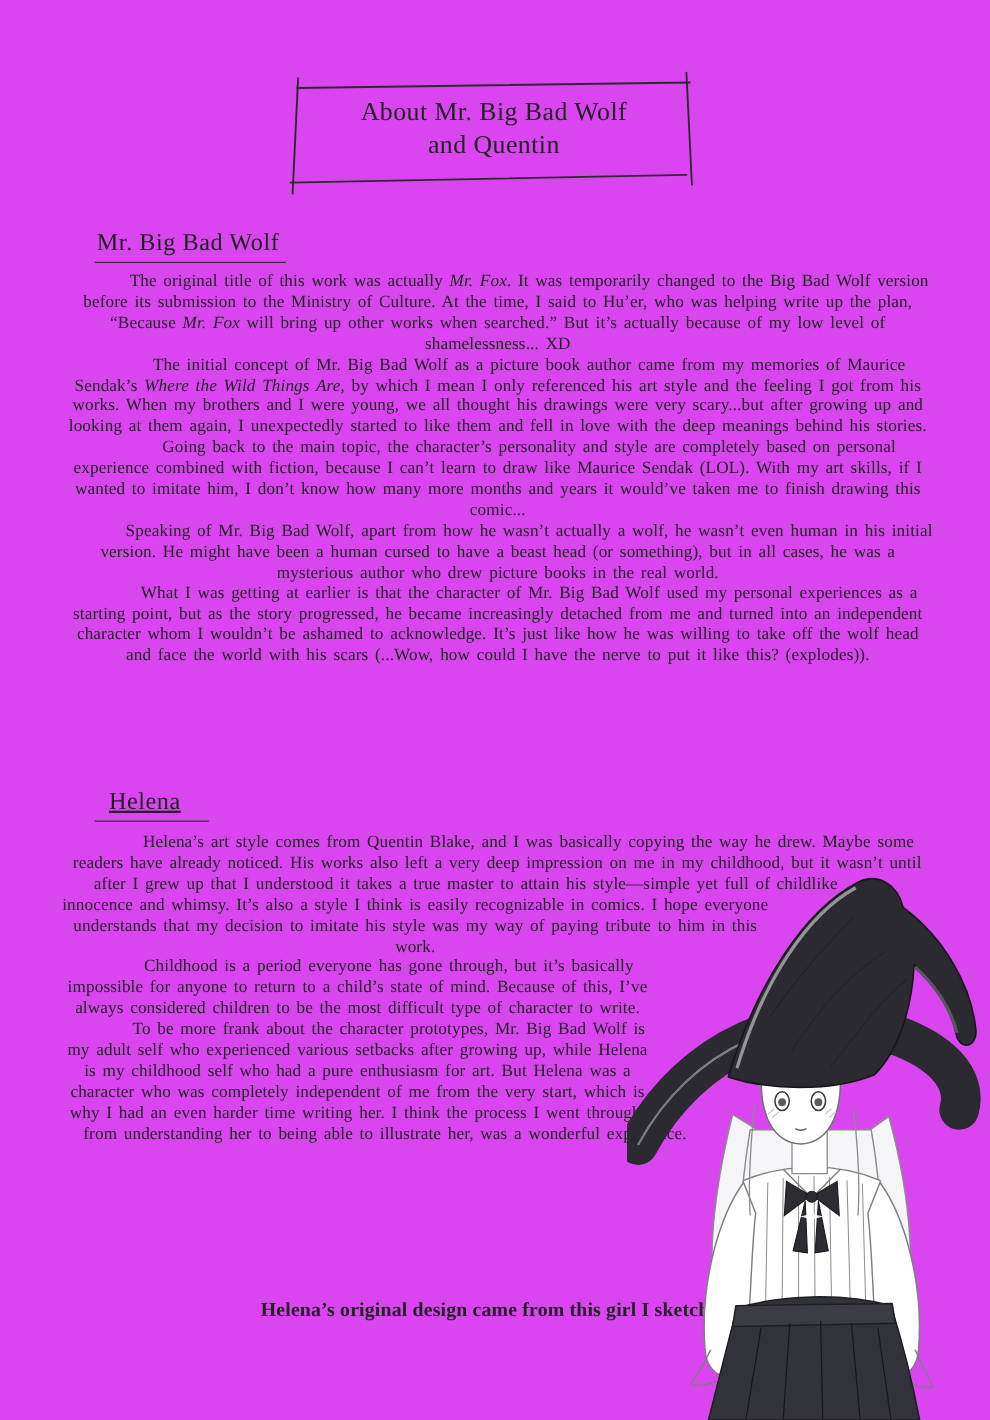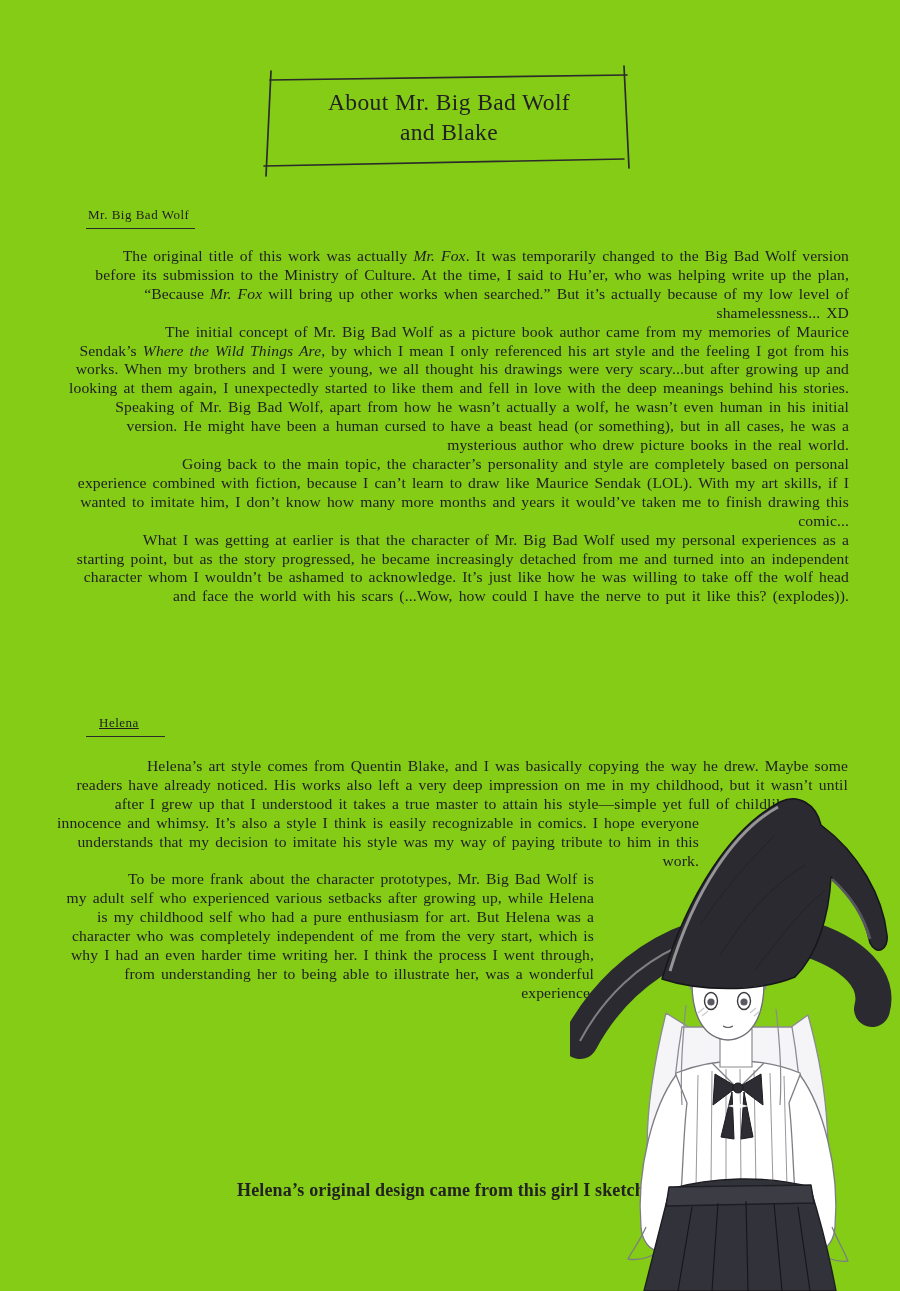--- a/index.html
+++ b/index.html
@@ -1,41 +1,41 @@
 <!DOCTYPE html>
 <html><head>
 <meta charset="utf-8">
 <style>
   html,body{margin:0;padding:0;background:#e8e8e8;}
   .page{
     position:relative;width:900px;height:1291px;margin:0 auto;
-    background:#84cc16;color:#212121;overflow:hidden;
+    background:#d946ef;color:#212121;overflow:hidden;
     font-family:"Liberation Serif","DejaVu Serif",serif;
   }
   
   .title-box{position:absolute;left:256px;top:60px;width:386px;height:118px;}
   .title-box svg{position:absolute;left:0;top:0;}
   .title-text{
     position:absolute;left:0;top:27px;width:100%;text-align:center;
     font-size:23.5px;line-height:30px;letter-spacing:.4px;color:#222;
   }
   
   .sec-heading{
-    position:absolute;font-size:13px;letter-spacing:.5px;color:#1e1e1e;
+    position:absolute;font-size:22px;letter-spacing:.5px;color:#1e1e1e;
     border-bottom:1.7px solid #2c2c2c;
   }
   .h-wolf{left:86px;top:207px;padding:0 6px 5px 2px;}
   .h-helena{left:86px;top:715px;padding:0 26px 5px 13px;text-decoration:underline;}
   
   .body-col{position:absolute;left:56px;width:793px;}
   .body1{top:247px;}
   .body2{top:757px;}
   p.para{
     margin:0;text-indent:57px;font-size:15.6px;line-height:18.9px;
-    letter-spacing:.12px;word-spacing:2px;text-align:right;color:#212121;
+    letter-spacing:.12px;word-spacing:2px;text-align:center;color:#212121;
   }
   
   .fs{float:right;clear:right;}
   .fs1{width:1px;height:38px;}
   .fs2{width:58px;height:19px;}
   .fs3{width:150px;height:57px;}
   .fs4{width:255px;height:133px;}
   .fs5{width:205px;height:140px;}
   
   .caption{
@@ -55,43 +55,44 @@
     <svg width="386" height="118" viewBox="0 0 386 118">
       <g fill="none" stroke="#2b2b2b" stroke-width="1.7" stroke-linecap="round">
         <path d="M14 20 L371 15"></path>
         <path d="M368 6 L373 108"></path>
         <path d="M8 106 L368 99"></path>
         <path d="M15 11 L10 116"></path>
       </g>
     </svg>
     <div class="title-text">
       <div>About Mr. Big Bad Wolf</div>
-      <div>and Blake</div>
+      <div>and Quentin</div>
     </div>
   </div>
 
   <div class="sec-heading h-wolf">Mr. Big Bad Wolf</div>
 
   <div class="body-col body1">
     <p class="para">The original title of this work was actually <i>Mr. Fox</i>. It was temporarily changed to the Big Bad Wolf version before its submission to the Ministry of Culture. At the time, I said to Hu’er, who was helping write up the plan, “Because <i>Mr. Fox</i> will bring up other works when searched.” But it’s actually because of my low level of shamelessness... XD</p>
     <p class="para">The initial concept of Mr. Big Bad Wolf as a picture book author came from my memories of Maurice Sendak’s <i>Where the Wild Things Are</i>, by which I mean I only referenced his art style and the feeling I got from his works. When my brothers and I were young, we all thought his drawings were very scary...but after growing up and looking at them again, I unexpectedly started to like them and fell in love with the deep meanings behind his stories.</p>
+    <p class="para">Going back to the main topic, the character’s personality and style are completely based on personal experience combined with fiction, because I can’t learn to draw like Maurice Sendak (LOL). With my art skills, if I wanted to imitate him, I don’t know how many more months and years it would’ve taken me to finish drawing this comic...</p>
     <p class="para">Speaking of Mr. Big Bad Wolf, apart from how he wasn’t actually a wolf, he wasn’t even human in his initial version. He might have been a human cursed to have a beast head (or something), but in all cases, he was a mysterious author who drew picture books in the real world.</p>
-    <p class="para">Going back to the main topic, the character’s personality and style are completely based on personal experience combined with fiction, because I can’t learn to draw like Maurice Sendak (LOL). With my art skills, if I wanted to imitate him, I don’t know how many more months and years it would’ve taken me to finish drawing this comic...</p>
     <p class="para">What I was getting at earlier is that the character of Mr. Big Bad Wolf used my personal experiences as a starting point, but as the story progressed, he became increasingly detached from me and turned into an independent character whom I wouldn’t be ashamed to acknowledge. It’s just like how he was willing to take off the wolf head and face the world with his scars (...Wow, how could I have the nerve to put it like this? (explodes)).</p>
   </div>
 
   <div class="sec-heading h-helena">Helena</div>
 
   <div class="body-col body2">
     <div class="fs fs1"></div>
     <div class="fs fs2"></div>
     <div class="fs fs3"></div>
     <div class="fs fs4"></div>
     <div class="fs fs5"></div>
     <p class="para">Helena’s art style comes from Quentin Blake, and I was basically copying the way he drew. Maybe some readers have already noticed. His works also left a very deep impression on me in my childhood, but it wasn’t until after I grew up that I understood it takes a true master to attain his style—simple yet full of childlike innocence and whimsy. It’s also a style I think is easily recognizable in comics. I hope everyone understands that my decision to imitate his style was my way of paying tribute to him in this work.</p>
+    <p class="para">Childhood is a period everyone has gone through, but it’s basically impossible for anyone to return to a child’s state of mind. Because of this, I’ve always considered children to be the most difficult type of character to write.</p>
     <p class="para">To be more frank about the character prototypes, Mr. Big Bad Wolf is my adult self who experienced various setbacks after growing up, while Helena is my childhood self who had a pure enthusiasm for art. But Helena was a character who was completely independent of me from the very start, which is why I had an even harder time writing her. I think the process I went through, from understanding her to being able to illustrate her, was a wonderful experience.</p>
   </div>
 
   <div class="caption">
     <div>Helena’s original design came from this girl I sketched in 2018.</div>
   </div>
 
   <svg class="arrow-svg" width="62" height="44" viewBox="0 0 62 44">
     <path d="M8 36 Q 26 20 45 10" fill="none" stroke="#222" stroke-width="2.4" stroke-linecap="round"></path>
     <path d="M45 10 L34 11 M45 10 L42 21" fill="none" stroke="#222" stroke-width="2.4" stroke-linecap="round"></path>

